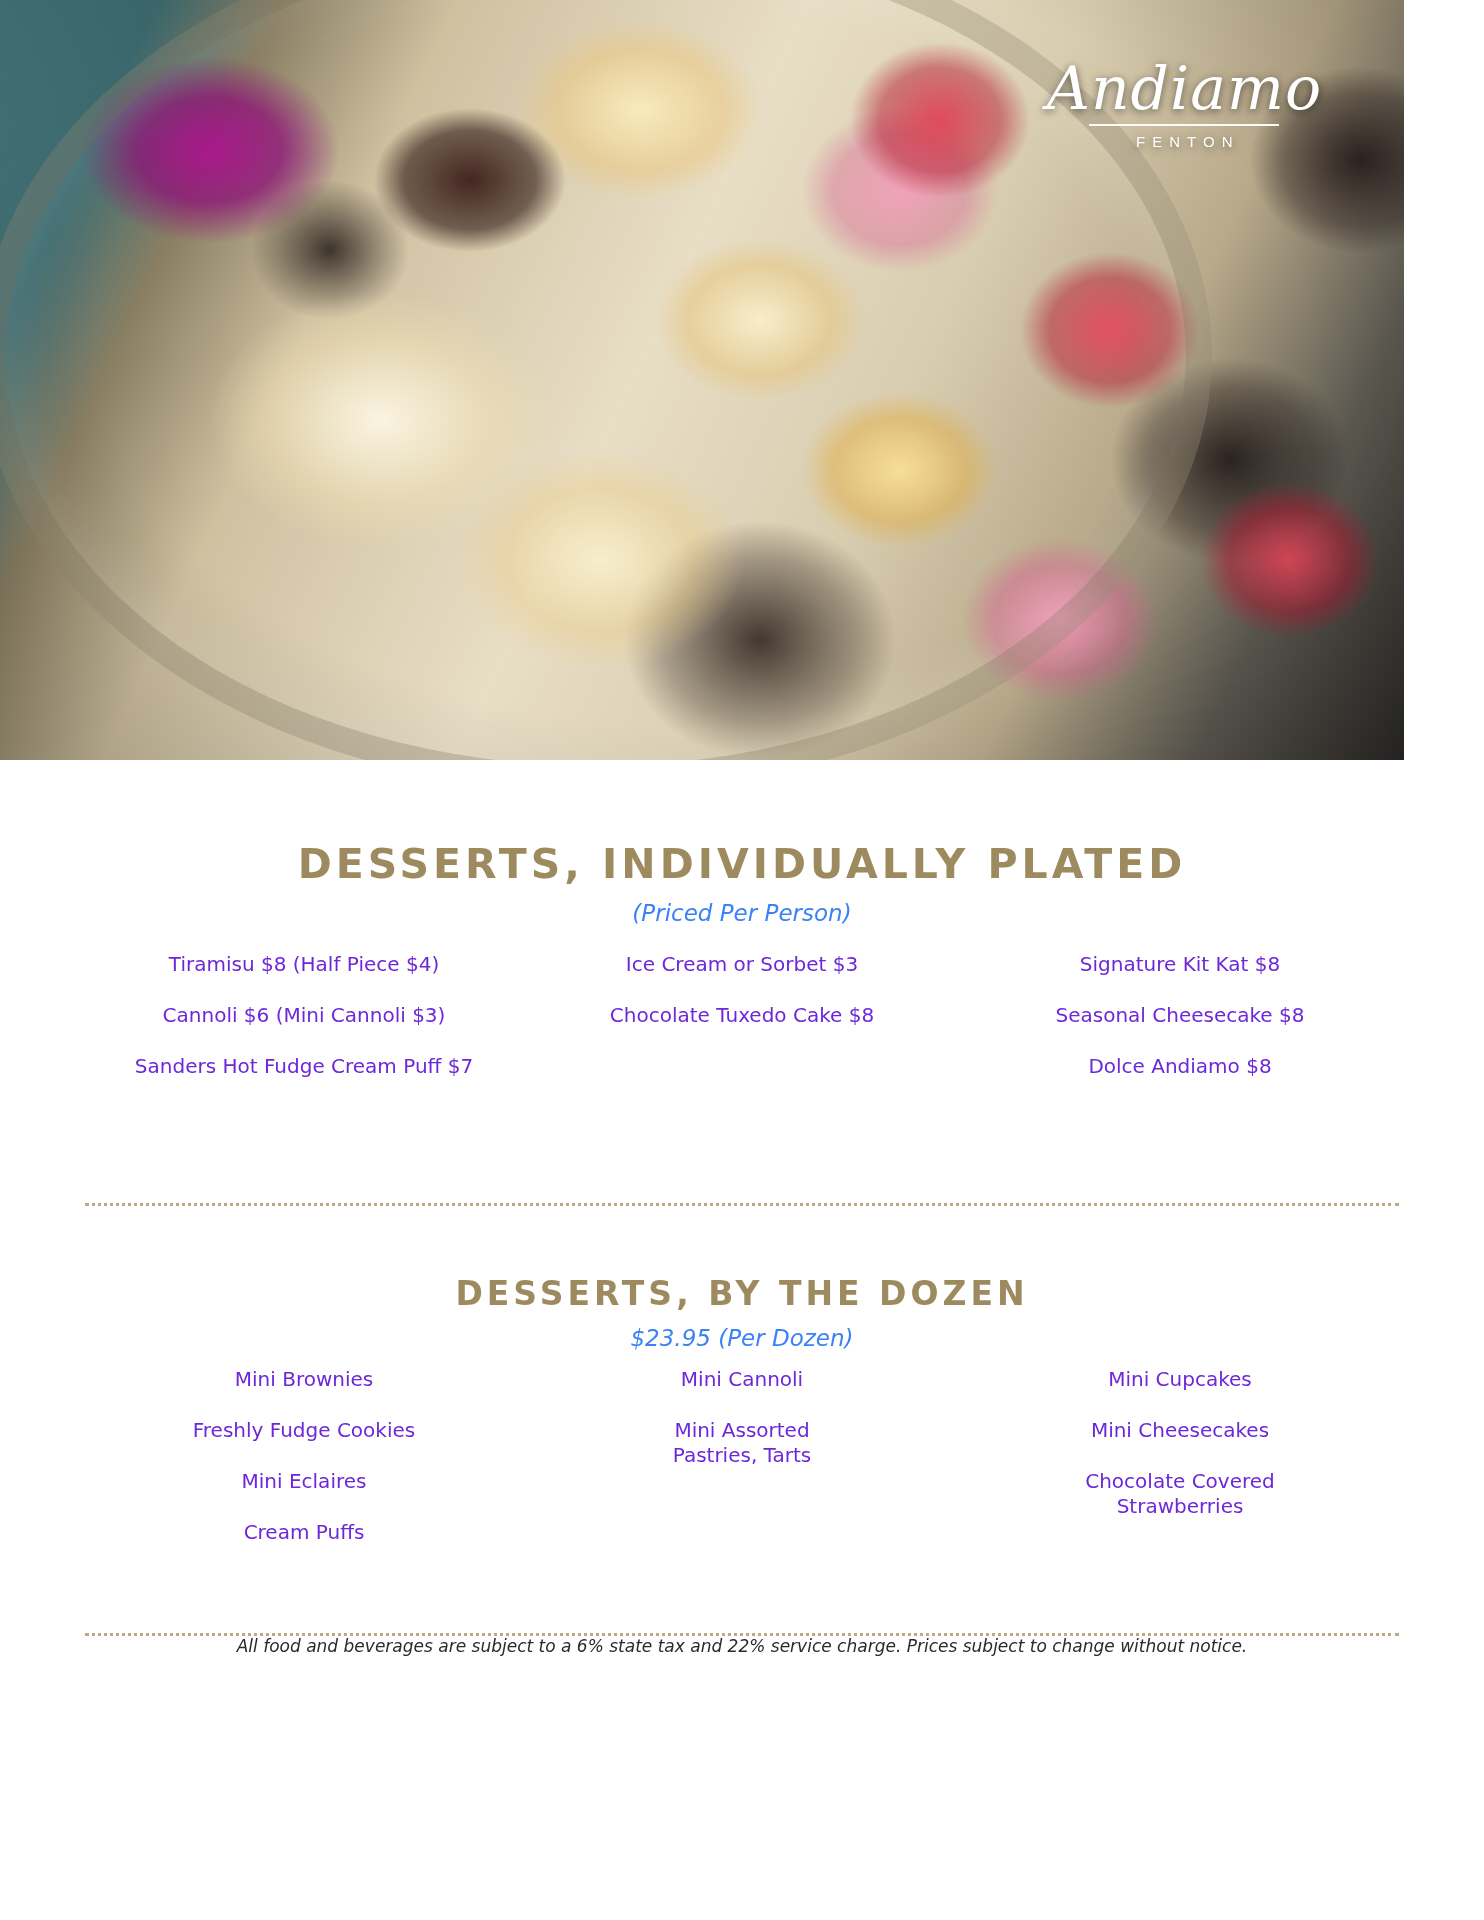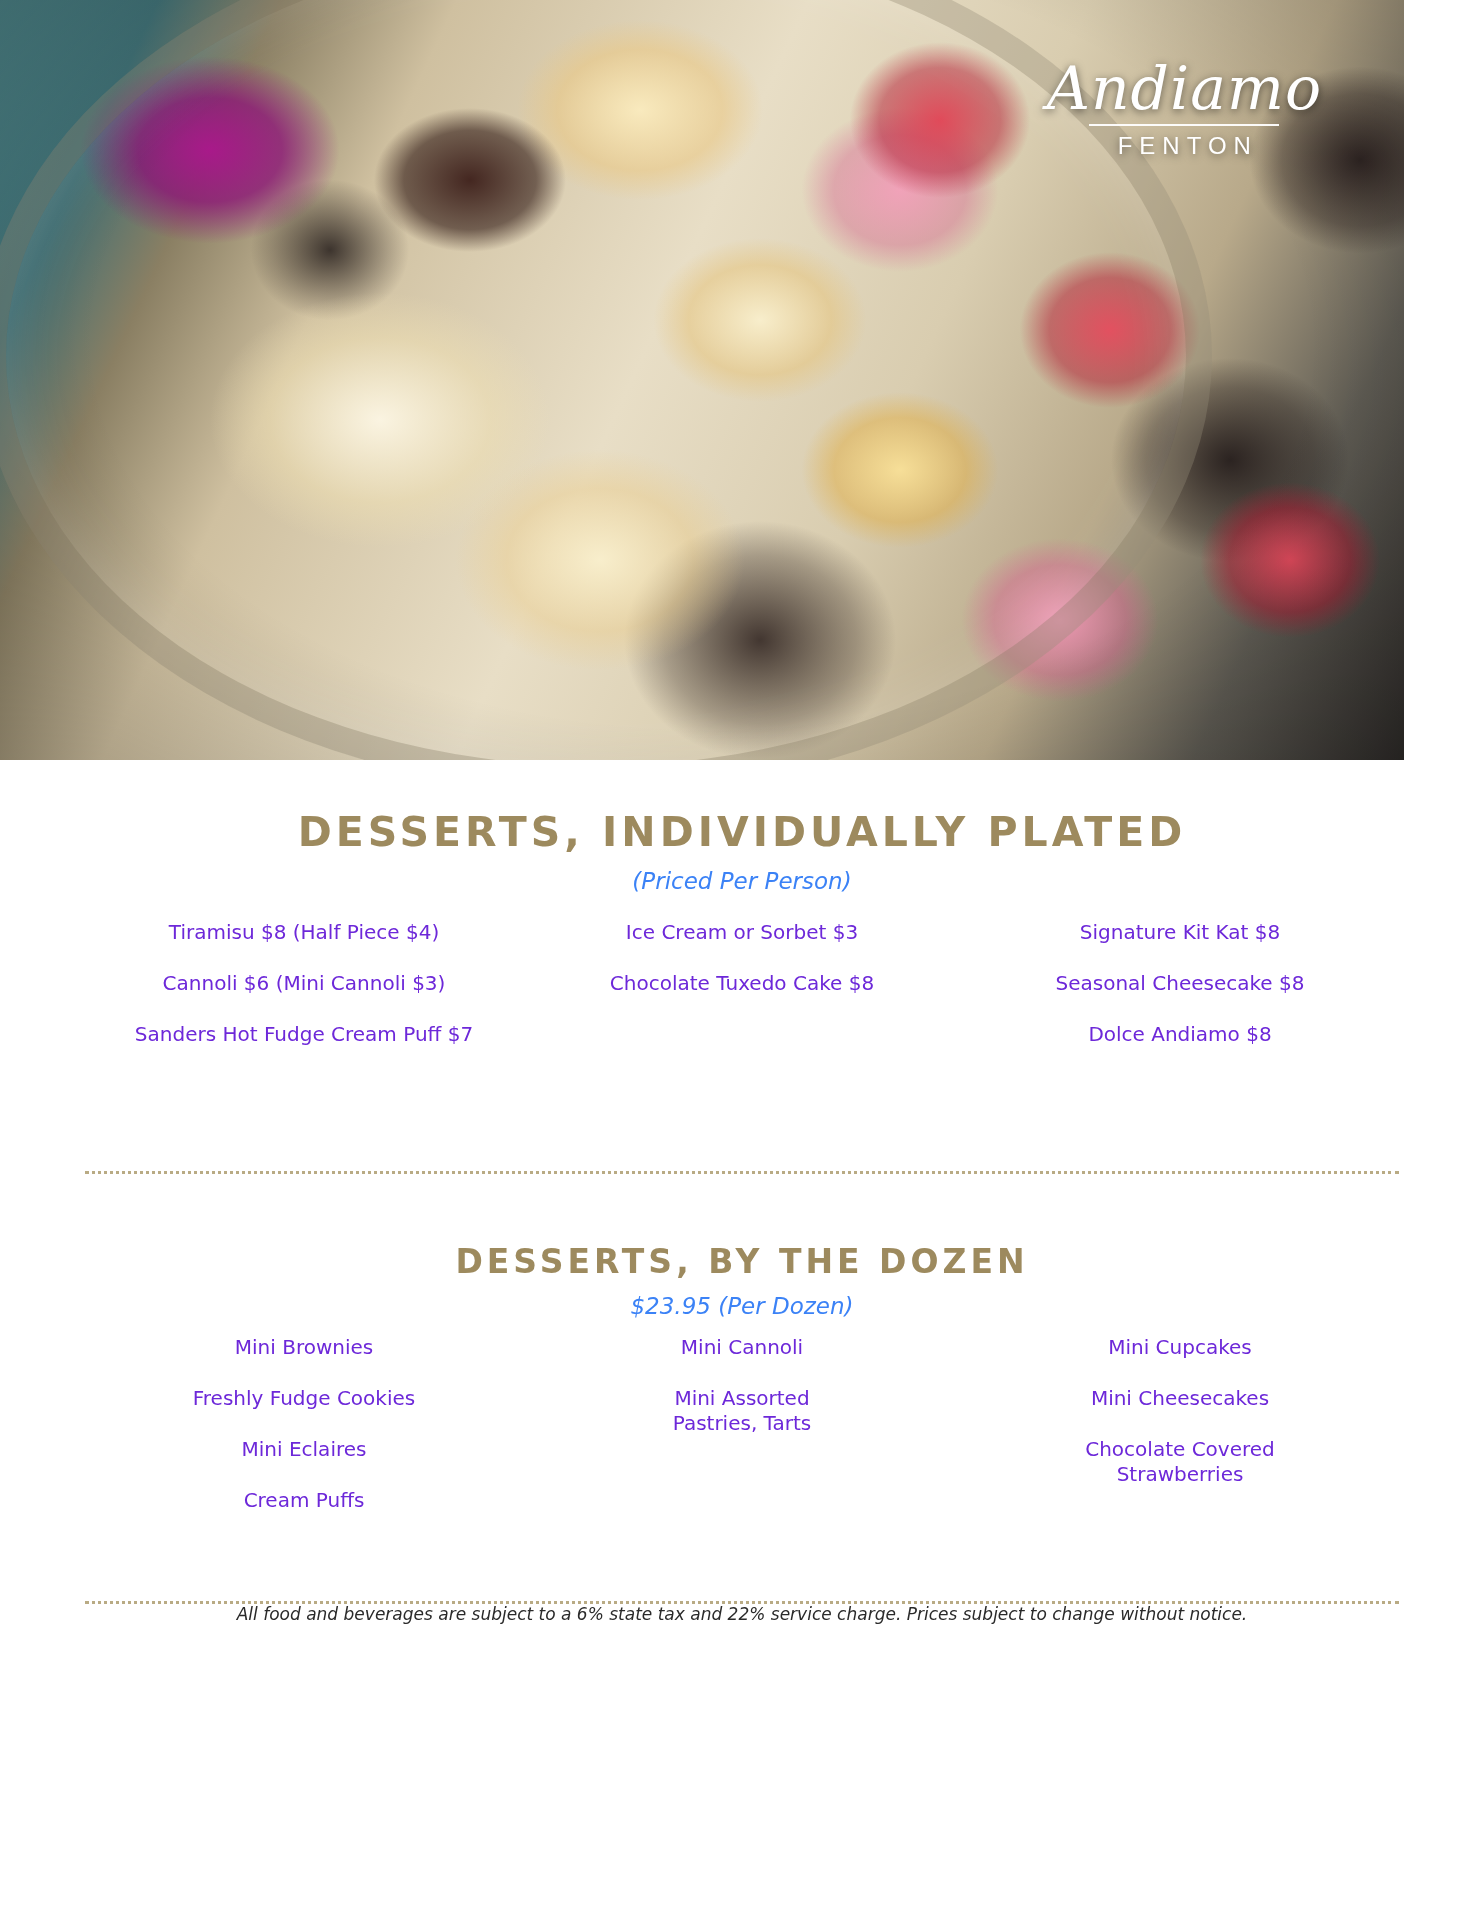--- a/index.html
+++ b/index.html
@@ -82,21 +82,21 @@
   }
   .logo-rule {
     width: 190px;
     height: 2px;
     background: #ffffff;
     margin: 6px auto 8px auto;
     opacity: 0.95;
   }
   .logo-sub {
     font-family: "Liberation Sans", sans-serif;
-    font-size: 24px;
+    font-size: 15px;
     letter-spacing: 7px;
     padding-left: 7px;
   }
 
   
   .menu {
     position: relative;
     padding: 0 85px;
     box-sizing: border-box;
   }
@@ -165,21 +165,21 @@
 
   <div class="logo">
     <div class="logo-word">Andiamo</div>
     <div class="logo-rule"></div>
     <div class="logo-sub">FENTON</div>
   </div>
 </div>
 
 <div class="menu">
 
-  <div class="section" style="padding-top:48px;">
+  <div class="section" style="padding-top:80px;">
     <div class="section-title big">DESSERTS, INDIVIDUALLY PLATED</div>
     <div class="section-sub">(Priced Per Person)</div>
 
     <div class="cols">
       <div class="col">
         <div class="item">Tiramisu $8 (Half Piece $4)</div>
         <div class="item">Cannoli $6 (Mini Cannoli $3)</div>
         <div class="item">Sanders Hot Fudge Cream Puff $7</div>
       </div>
       <div class="col">

